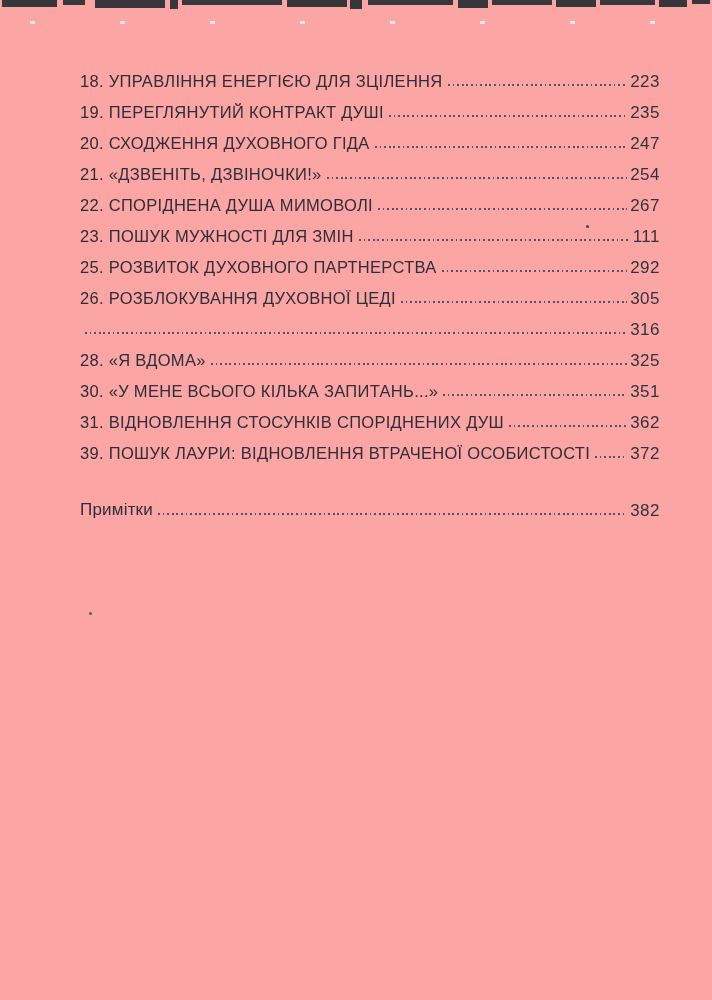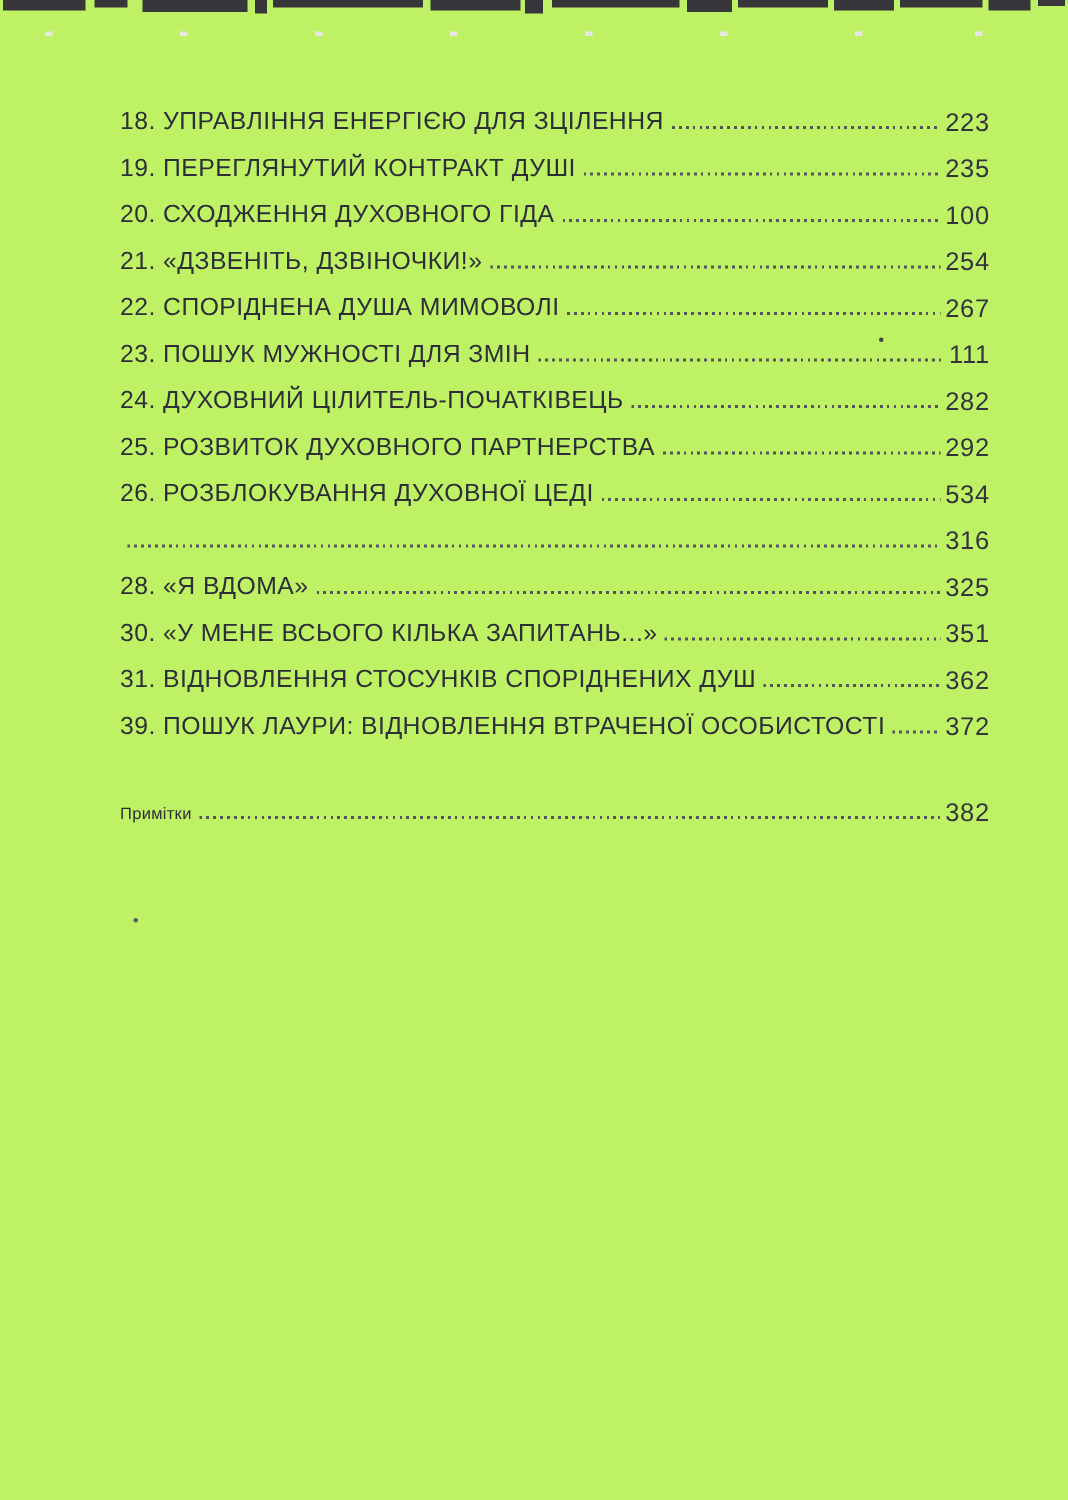--- a/index.html
+++ b/index.html
@@ -4,21 +4,21 @@
 <style>
   html, body { margin: 0; padding: 0; }
   body {
     width: 712px; height: 1000px;
     background: #ffffff;
     font-family: "Liberation Sans", sans-serif;
     position: relative;
   }
   .page {
     position: absolute; inset: 0;
-    background: #bef264;
+    background: #fca5a5;
     overflow: hidden;
   }
   
   .scan-edge { position: absolute; top: 0; left: 0; width: 712px; height: 30px; }
   .scan-edge .seg { position: absolute; top: 0; background: #36363b; }
   .scan-edge .fleck { position: absolute; background: #e7e7e7; }
 
   .toc {
     position: absolute;
     left: 80px; right: 52px; top: 59px;
@@ -35,21 +35,21 @@
     flex: 1; height: 2px;
     margin: 0 3px 4px 5px;
     background: repeating-linear-gradient(to right, #54545d 0 1.8px, transparent 1.8px 4.6px);
   }
   .pg {
     font-size: 17px; line-height: 1;
     color: #33333d;
     letter-spacing: 0.5px;
   }
   .notes-row { margin-top: 26px; }
-  .notes-row .lbl { font-size: 11px; letter-spacing: 0.2px; }
+  .notes-row .lbl { font-size: 17px; letter-spacing: 0.2px; }
 
   .speck { position: absolute; border-radius: 50%; }
   #speck-1 { left: 586px; top: 225px; width: 3px; height: 3px; background: #43434c; }
   #speck-2 { left: 89px;  top: 612px; width: 3px; height: 3px; background: #5a5a60; }
 </style>
 </head>
 <body>
 
 <div class="page">
 
@@ -88,57 +88,52 @@
 
   <div class="row">
     <span class="lbl">19. ПЕРЕГЛЯНУТИЙ КОНТРАКТ ДУШІ</span>
     <span class="leader"></span>
     <span class="pg">235</span>
   </div>
 
   <div class="row">
     <span class="lbl">20. СХОДЖЕННЯ ДУХОВНОГО ГІДА</span>
     <span class="leader"></span>
-    <span class="pg">100</span>
+    <span class="pg">247</span>
   </div>
 
   <div class="row">
     <span class="lbl">21. «ДЗВЕНІТЬ, ДЗВІНОЧКИ!»</span>
     <span class="leader"></span>
     <span class="pg">254</span>
   </div>
 
   <div class="row">
     <span class="lbl">22. СПОРІДНЕНА ДУША МИМОВОЛІ</span>
     <span class="leader"></span>
     <span class="pg">267</span>
   </div>
 
   <div class="row">
     <span class="lbl">23. ПОШУК МУЖНОСТІ ДЛЯ ЗМІН</span>
     <span class="leader"></span>
     <span class="pg">111</span>
   </div>
 
-  <div class="row">
-    <span class="lbl">24. ДУХОВНИЙ ЦІЛИТЕЛЬ-ПОЧАТКІВЕЦЬ</span>
-    <span class="leader"></span>
-    <span class="pg">282</span>
-  </div>
 
   <div class="row">
     <span class="lbl">25. РОЗВИТОК ДУХОВНОГО ПАРТНЕРСТВА</span>
     <span class="leader"></span>
     <span class="pg">292</span>
   </div>
 
   <div class="row">
     <span class="lbl">26. РОЗБЛОКУВАННЯ ДУХОВНОЇ ЦЕДІ</span>
     <span class="leader"></span>
-    <span class="pg">534</span>
+    <span class="pg">305</span>
   </div>
 
   <div class="row">
     <span class="leader"></span>
     <span class="pg">316</span>
   </div>
 
   <div class="row">
     <span class="lbl">28. «Я ВДОМА»</span>
     <span class="leader"></span>

